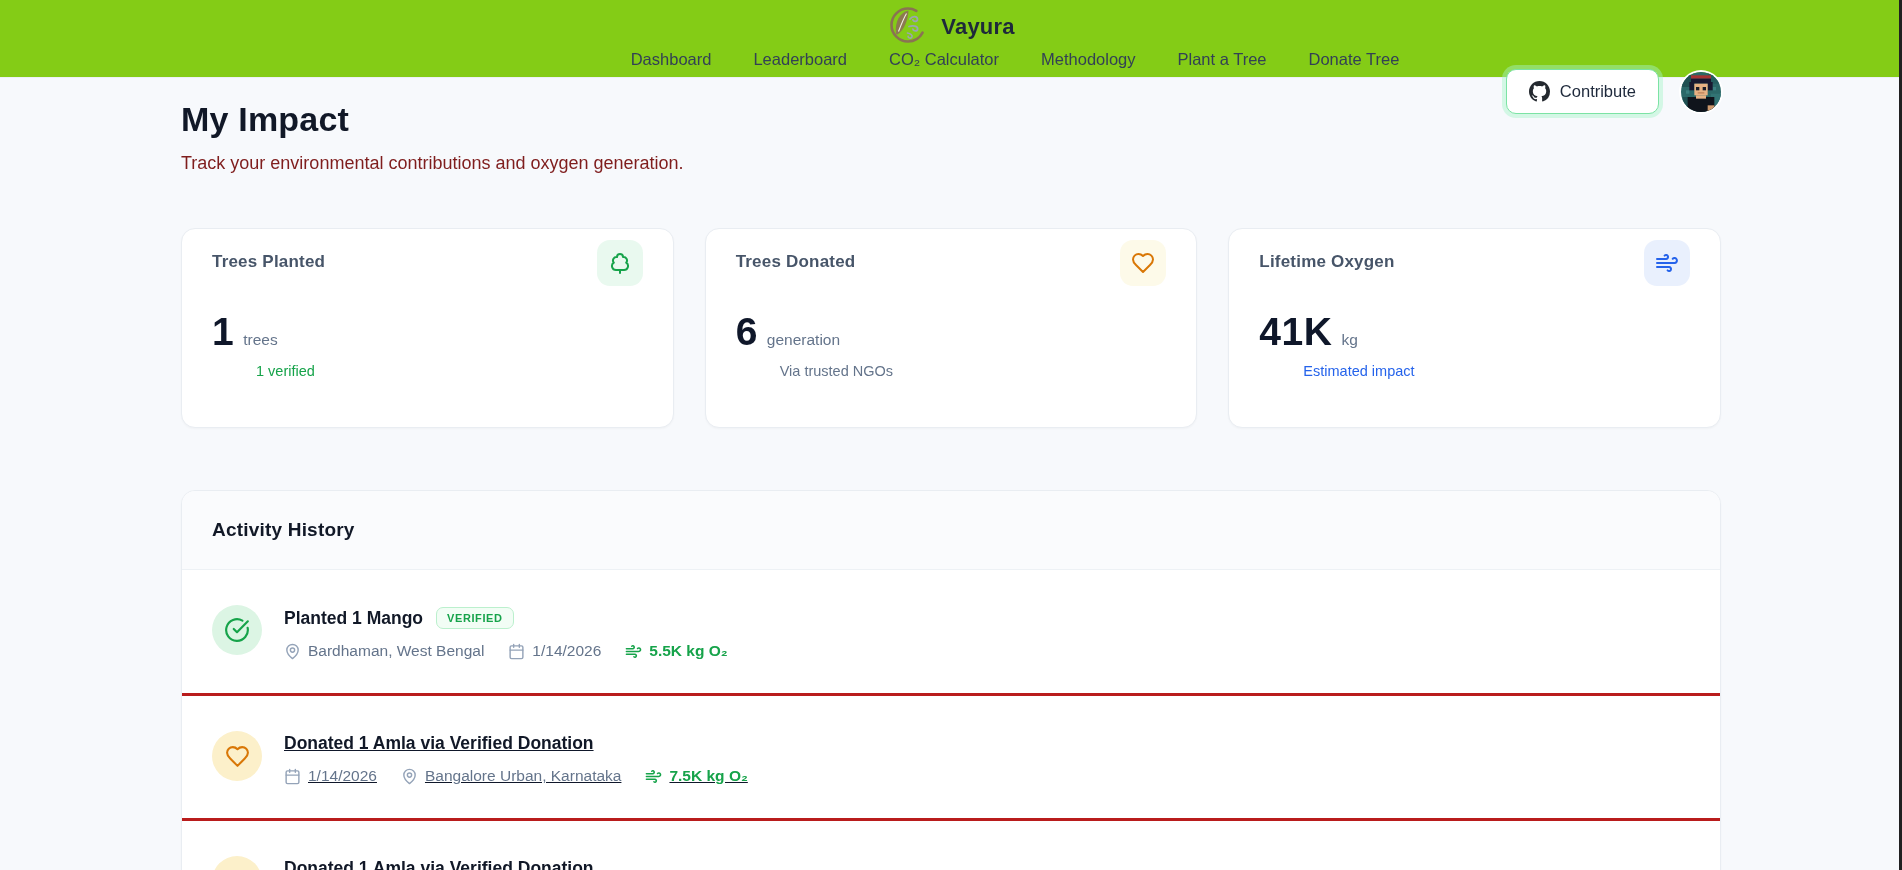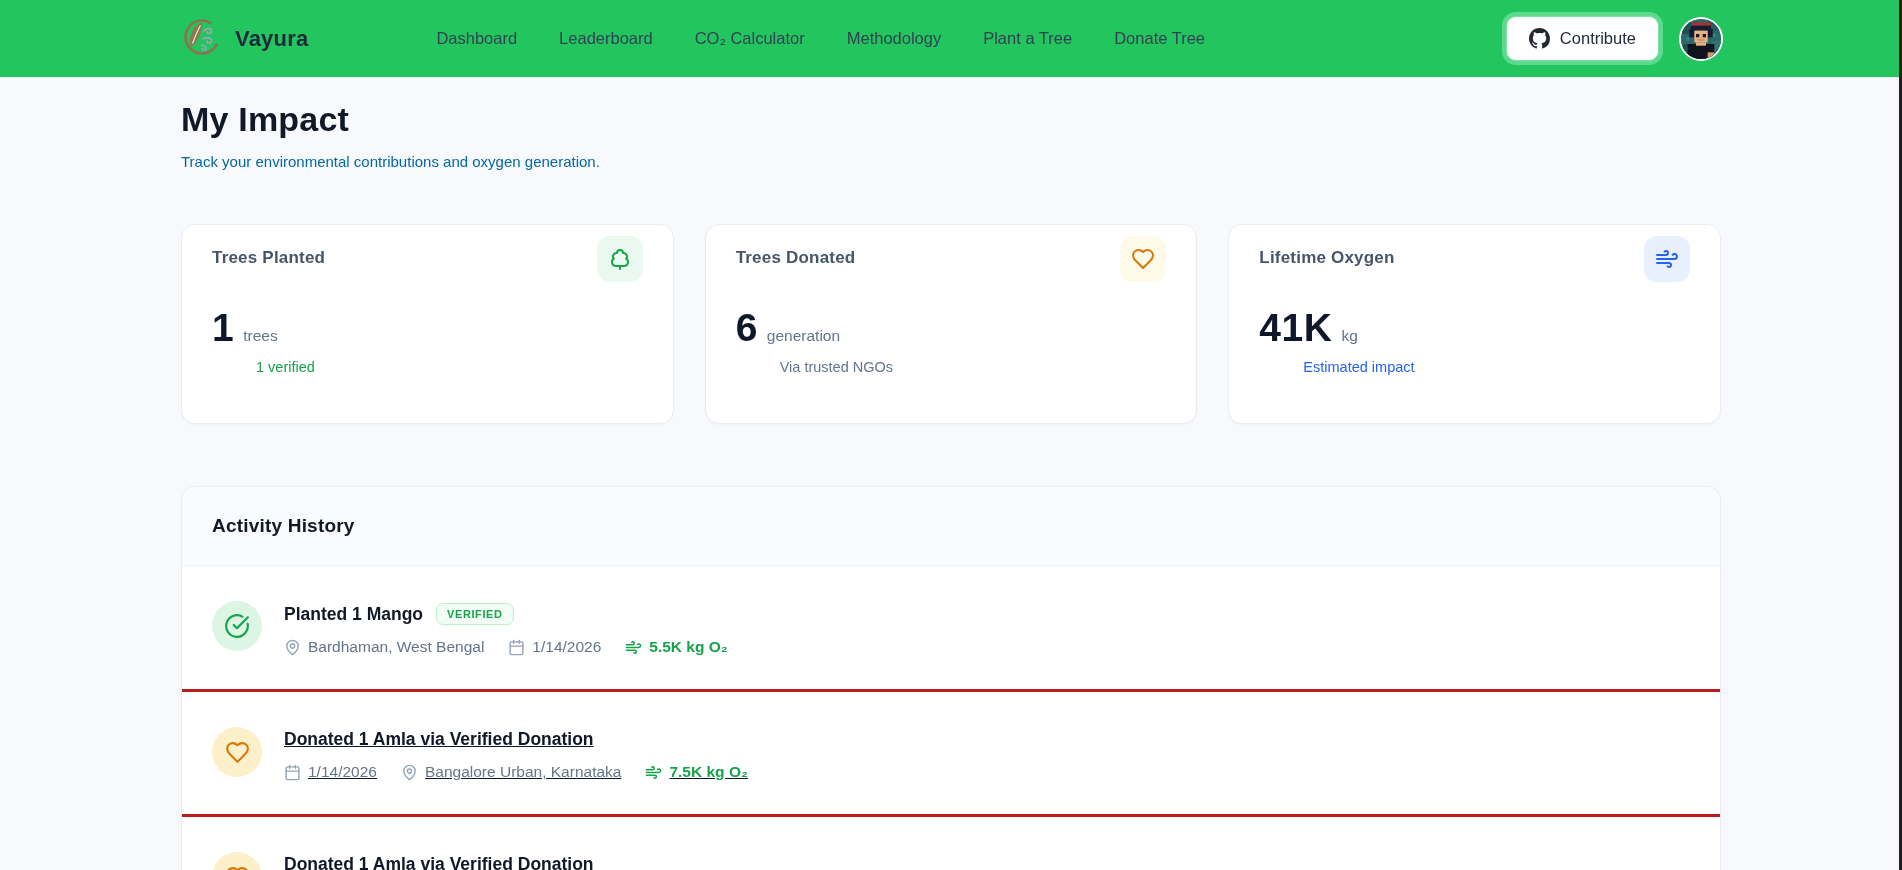--- a/index.html
+++ b/index.html
@@ -5,22 +5,22 @@
   * { margin:0; padding:0; box-sizing:border-box; }
   html,body { width:1902px; height:870px; overflow:hidden; }
   body {
     font-family:"Liberation Sans","DejaVu Sans",sans-serif;
     background:#f7f9fc;
     color:#0f172a;
     position:relative;
   }
   
   .topbar {
-    height:78px; background:#22c55e; border-bottom:1px solid #edf1f5;
-    display:flex; align-items:center; padding:18px 181px;
+    height:78px; background:#84cc16; border-bottom:1px solid #edf1f5;
+    display:flex; align-items:center; padding:4px 181px;flex-direction:column;
   }
   .brand { display:flex; align-items:center; gap:12px; cursor:pointer; }
   .brand-name { font-size:22px; font-weight:700; color:#1e293b; letter-spacing:.2px; }
   .nav { display:flex; align-items:center; gap:42px; margin-left:128px; }
   .nav-link { font-size:16.5px; color:#334155; cursor:pointer; white-space:nowrap; }
   .top-right { margin-left:auto; display:flex; align-items:center; gap:22px; }
   .contribute-btn {
     display:flex; align-items:center; gap:10px;
     background:#ffffff; border:1.5px solid #7ce3a4; border-radius:10px;
     box-shadow:0 0 0 4px rgba(167,243,201,.45);
@@ -28,21 +28,21 @@
     cursor:pointer; font-family:inherit;
   }
   .avatar {
     width:40px; height:40px; border-radius:50%; overflow:hidden; cursor:pointer;
     box-shadow:0 0 0 2px #ffffff;
   }
   .avatar svg { display:block; }
   
   .main { padding:22px 181px 0; }
   .page-title { font-size:34px; font-weight:800; color:#111827; letter-spacing:.2px; }
-  .page-subtitle { margin-top:14px; font-size:15px; color:#0369a1; }
+  .page-subtitle { margin-top:14px; font-size:18px; color:#7f1d1d; }
   
   .stats-grid { margin-top:54px; display:grid; grid-template-columns:repeat(3,1fr); gap:31px; }
   .stat-card {
     background:#ffffff; border:1px solid #e9edf2; border-radius:14px;
     height:200px; padding:11px 30px; box-shadow:0 1px 2px rgba(15,23,42,.03);
   }
   .stat-head { display:flex; align-items:flex-start; justify-content:space-between; }
   .stat-title { font-size:17px; font-weight:700; color:#475569; padding-top:12px; letter-spacing:.2px; }
   .stat-iconbox { width:46px; height:46px; border-radius:13px; display:flex; align-items:center; justify-content:center; }
   .iconbox-green { background:#e9f9ef; }

